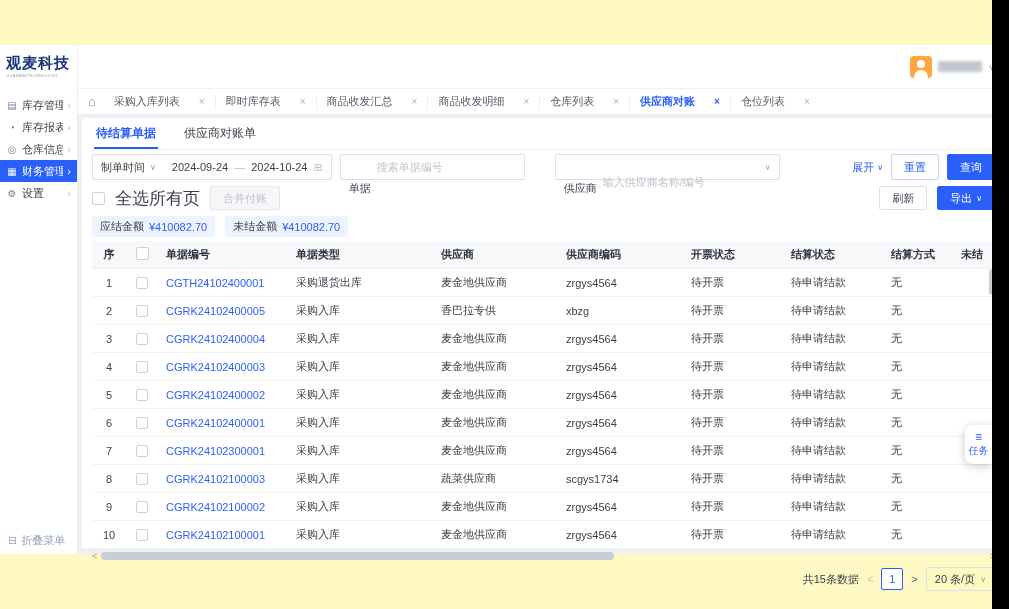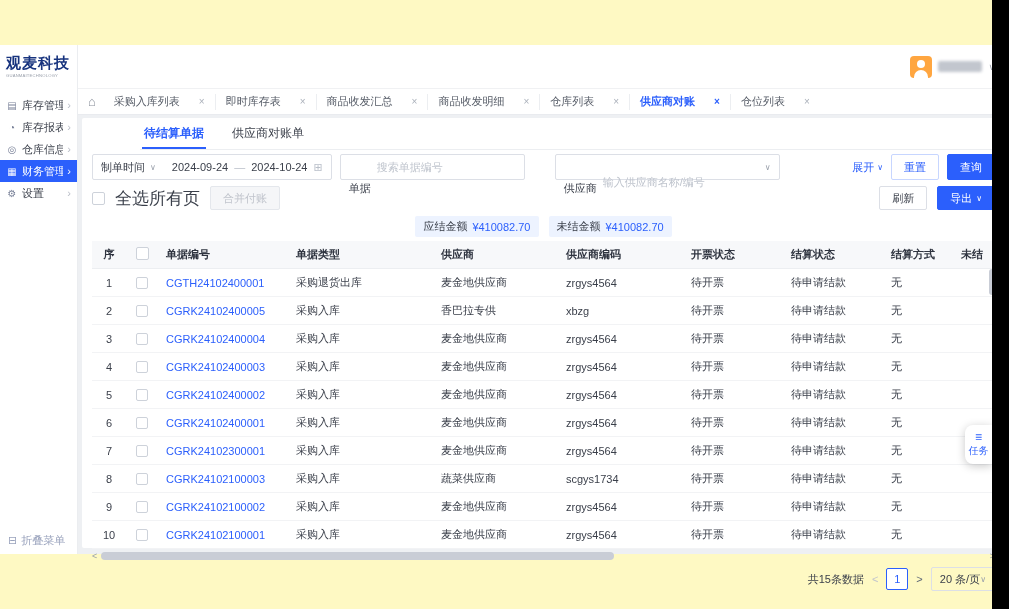--- a/index.html
+++ b/index.html
@@ -35,21 +35,21 @@
   .home-ico { font-size:13px; color:#8a909b; margin-right:8px; cursor:pointer; }
   .nav-tab { display:flex; align-items:center; gap:19px; font-size:11px; color:#555b66; padding:0 10px; border-left:1px solid #eceef1; cursor:pointer; white-space:nowrap; height:16px; }
   .nav-tab:first-of-type { border-left:none; }
   .tab-close { font-size:10px; color:#aab0ba; }
   .nav-tab.active { color:#2b5ffc; font-weight:700; }
   .nav-tab.active .tab-close { color:#2b5ffc; }
 
   .content { flex:1; background:#eef0f3; padding:3px 4px 6px; display:flex; min-height:0; }
   .card { flex:1; background:#fff; border-radius:2px; display:flex; flex-direction:column; padding:0 10px; min-width:0; }
 
-  .page-tabs { display:flex; gap:24px; border-bottom:1px solid #eceef1; padding:0 2px; flex:none;margin-left:48px; }
+  .page-tabs { display:flex; gap:24px; border-bottom:1px solid #eceef1; padding:0 2px; flex:none; }
   .ptab { font-size:12px; color:#3a3f4a; padding:7px 2px 5px; border-bottom:2px solid transparent; cursor:pointer; }
   .ptab.active { color:#2b5ffc; border-bottom-color:#2b5ffc; font-weight:700; }
 
   .filters { display:flex; align-items:center; padding:4px 0; gap:8px; flex:none; }
   .fl-group, .fctrl { display:flex; align-items:center; height:26px; border:1px solid #dcdfe6; border-radius:2px; font-size:11px; color:#3a3f4a; background:#fff; }
   .fl-dtype { display:flex; align-items:center; gap:5px; padding:0 8px; cursor:pointer; }
   .caret { font-size:8px; color:#9aa0ab; }
   .date-range { display:flex; align-items:center; gap:6px; padding:0 8px; cursor:pointer; }
   .dim { color:#b9bfc9; }
   .cal { color:#b9bfc9; font-size:11px; }
@@ -67,21 +67,21 @@
   .btn.reset { color:#2b5ffc; border-color:#c7d6ff; }
   .btn.primary { background:#2b5ffc; border-color:#2b5ffc; color:#fff; }
   .btn.primary .caret { color:#fff; }
   .btn.disabled { color:#c0c4cc; background:#f5f6f8; border-color:#e4e7ec; cursor:not-allowed; }
   .btn.sm { height:24px; }
 
   .tbar { display:flex; align-items:center; gap:10px; margin:2px 0 0; flex:none; }
   .cb { width:13px; height:13px; border:1px solid #cdd2da; border-radius:2px; background:#fff; display:inline-block; cursor:pointer; }
   .tbar-label { font-size:17px; color:#3a3f4a; }
 
-  .sumrow { display:flex; gap:10px; padding:6px 0 4px; flex:none;justify-content:center; }
+  .sumrow { display:flex; gap:10px; padding:6px 0 4px; flex:none; }
   .pill { background:#edf3ff; border-radius:2px; padding:3px 8px; font-size:11px; color:#3a3f4a; display:flex; gap:5px; align-items:center; }
   .pill .val { color:#2b5ffc; }
 
   .twrap { position:relative; overflow:hidden; flex:none; }
   table { border-collapse:collapse; table-layout:fixed; width:971px; }
   th { background:#f7f8fa; font-weight:700; font-size:11px; color:#2f3440; text-align:left; padding:6px 8px; border-bottom:1px solid #eceef1; white-space:nowrap; overflow:hidden; }
   td { font-size:11px; color:#3a3f4a; padding:6px 8px; border-bottom:1px solid #f2f3f5; white-space:nowrap; overflow:hidden; }
   .c-center { text-align:center; }
   .lnk { color:#2b5ffc; text-decoration:none; cursor:pointer; }
   td .cb { width:12px; height:12px; vertical-align:middle; }
@@ -90,21 +90,21 @@
   .hscroll { display:flex; align-items:center; gap:4px; padding:2px 0; flex:none; }
   .hs-arrow { font-size:9px; color:#9aa0ab; cursor:pointer; }
   .hs-track { flex:1; height:8px; position:relative; }
   .hs-thumb { position:absolute; left:0; top:0; height:8px; width:58%; background:#c9cdd6; border-radius:4px; cursor:pointer; }
 
   .pager { display:flex; justify-content:flex-end; align-items:center; gap:8px; padding:4px 0 8px; font-size:11px; color:#3a3f4a; margin-top:auto; flex:none;text-align:right; }
   .pg-arrow { cursor:pointer; font-size:11px; }
   .pg-arrow.prev { color:#c0c4cc; }
   .pg-arrow.next { color:#606a78; }
   .pg-num { min-width:22px; height:22px; border:1px solid #2b5ffc; color:#2b5ffc; display:inline-flex; align-items:center; justify-content:center; border-radius:2px; background:#fff; cursor:pointer; }
-  .pg-size { display:inline-flex; align-items:center; border:1px solid #dcdfe6; border-radius:2px; height:24px; padding:0 8px; color:#3a3f4a; cursor:pointer; }
+  .pg-size { display:inline-flex; align-items:center; gap:5px; border:1px solid #dcdfe6; border-radius:2px; height:24px; padding:0 8px; color:#3a3f4a; cursor:pointer; }
 
   .task-fab { position:absolute; right:0; top:425px; width:27px; background:#fff; border-radius:8px 0 0 8px; box-shadow:0 2px 10px rgba(0,0,0,.22); display:flex; flex-direction:column; align-items:center; gap:1px; padding:6px 0; cursor:pointer; z-index:5; }
   .task-ico { color:#2b5ffc; font-size:12px; line-height:1; }
   .task-label { color:#2b5ffc; font-size:10px; }
 </style>
 </head>
 <body>
 
 <div class="stage">
   <div class="app">

